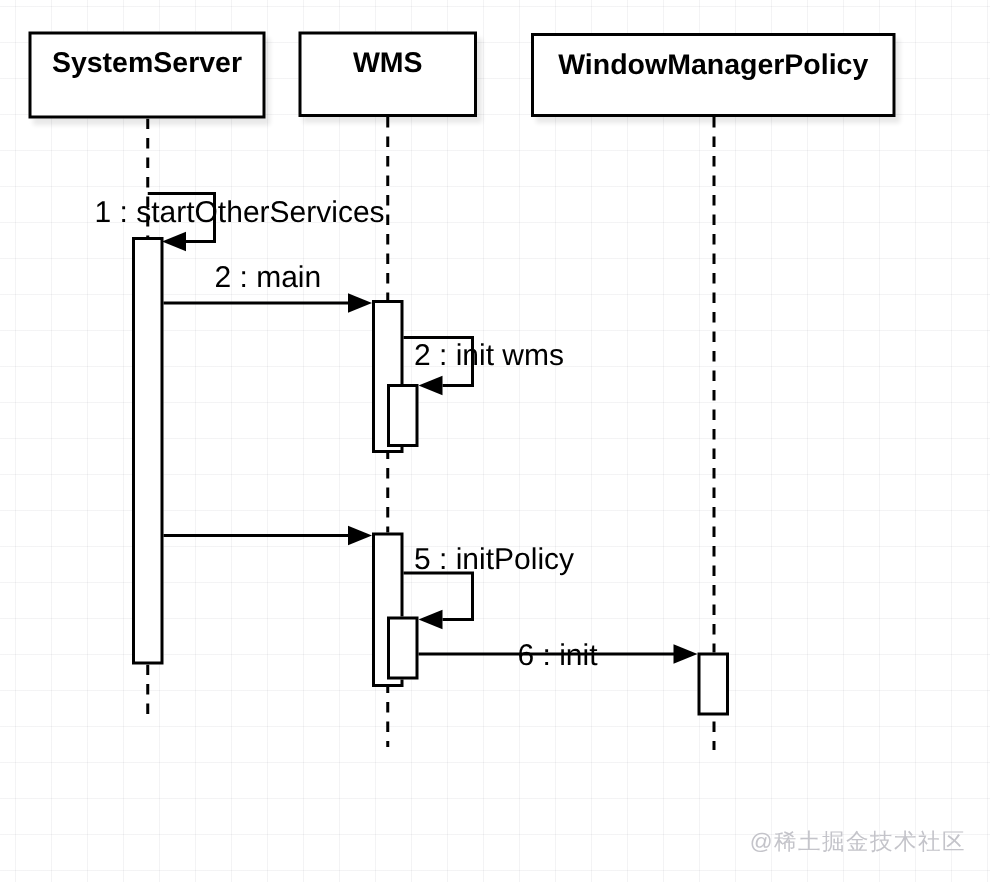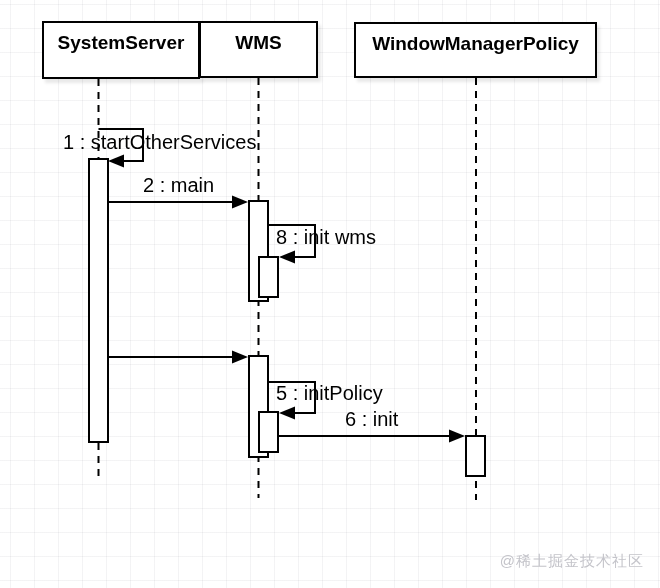--- a/index.html
+++ b/index.html
@@ -70,31 +70,31 @@
     <line x1="109" y1="357" x2="234" y2="357" stroke="#000" stroke-width="2"></line>
     <polygon points="248,357 232,350.5 232,363.5" fill="#000"></polygon>
 
     <path d="M269 382 H315 V413 H295" fill="none" stroke="#000" stroke-width="2"></path>
     <polygon points="279,413 295,406.5 295,419.5" fill="#000"></polygon>
 
     <line x1="279" y1="436" x2="452" y2="436" stroke="#000" stroke-width="2"></line>
     <polygon points="465,436 449,429.5 449,442.5" fill="#000"></polygon>
   </svg>
 
-  <div class="actor" style="left:19px;top:21px;width:158px;height:58px;margin-left:23px;">
+  <div class="actor" style="left:19px;top:21px;width:158px;height:58px;">
     <span>SystemServer</span>
   </div>
   <div class="actor" style="left:199px;top:21px;width:119px;height:57px;">
     <span>WMS</span>
   </div>
   <div class="actor" style="left:354px;top:22px;width:243px;height:56px;">
     <span>WindowManagerPolicy</span>
   </div>
 
   <div class="mlabel" style="left:63px;top:133px;">1 : startOtherServices</div>
   <div class="mlabel" style="left:143px;top:176px;text-align:right;">2 : main</div>
-  <div class="mlabel" style="left:276px;top:228px;">8 : init wms</div>
-  <div class="mlabel" style="left:276px;top:384px;">5 : initPolicy</div>
-  <div class="mlabel" style="left:345px;top:410px;">6 : init</div>
+  <div class="mlabel" style="left:276px;top:228px;">2 : init wms</div>
+  <div class="mlabel" style="left:276px;top:364px;">5 : initPolicy</div>
+  <div class="mlabel" style="left:345px;top:428px;">6 : init</div>
 
   <div class="watermark">@稀土掘金技术社区</div>
 
 </div>
 
 </body></html>

